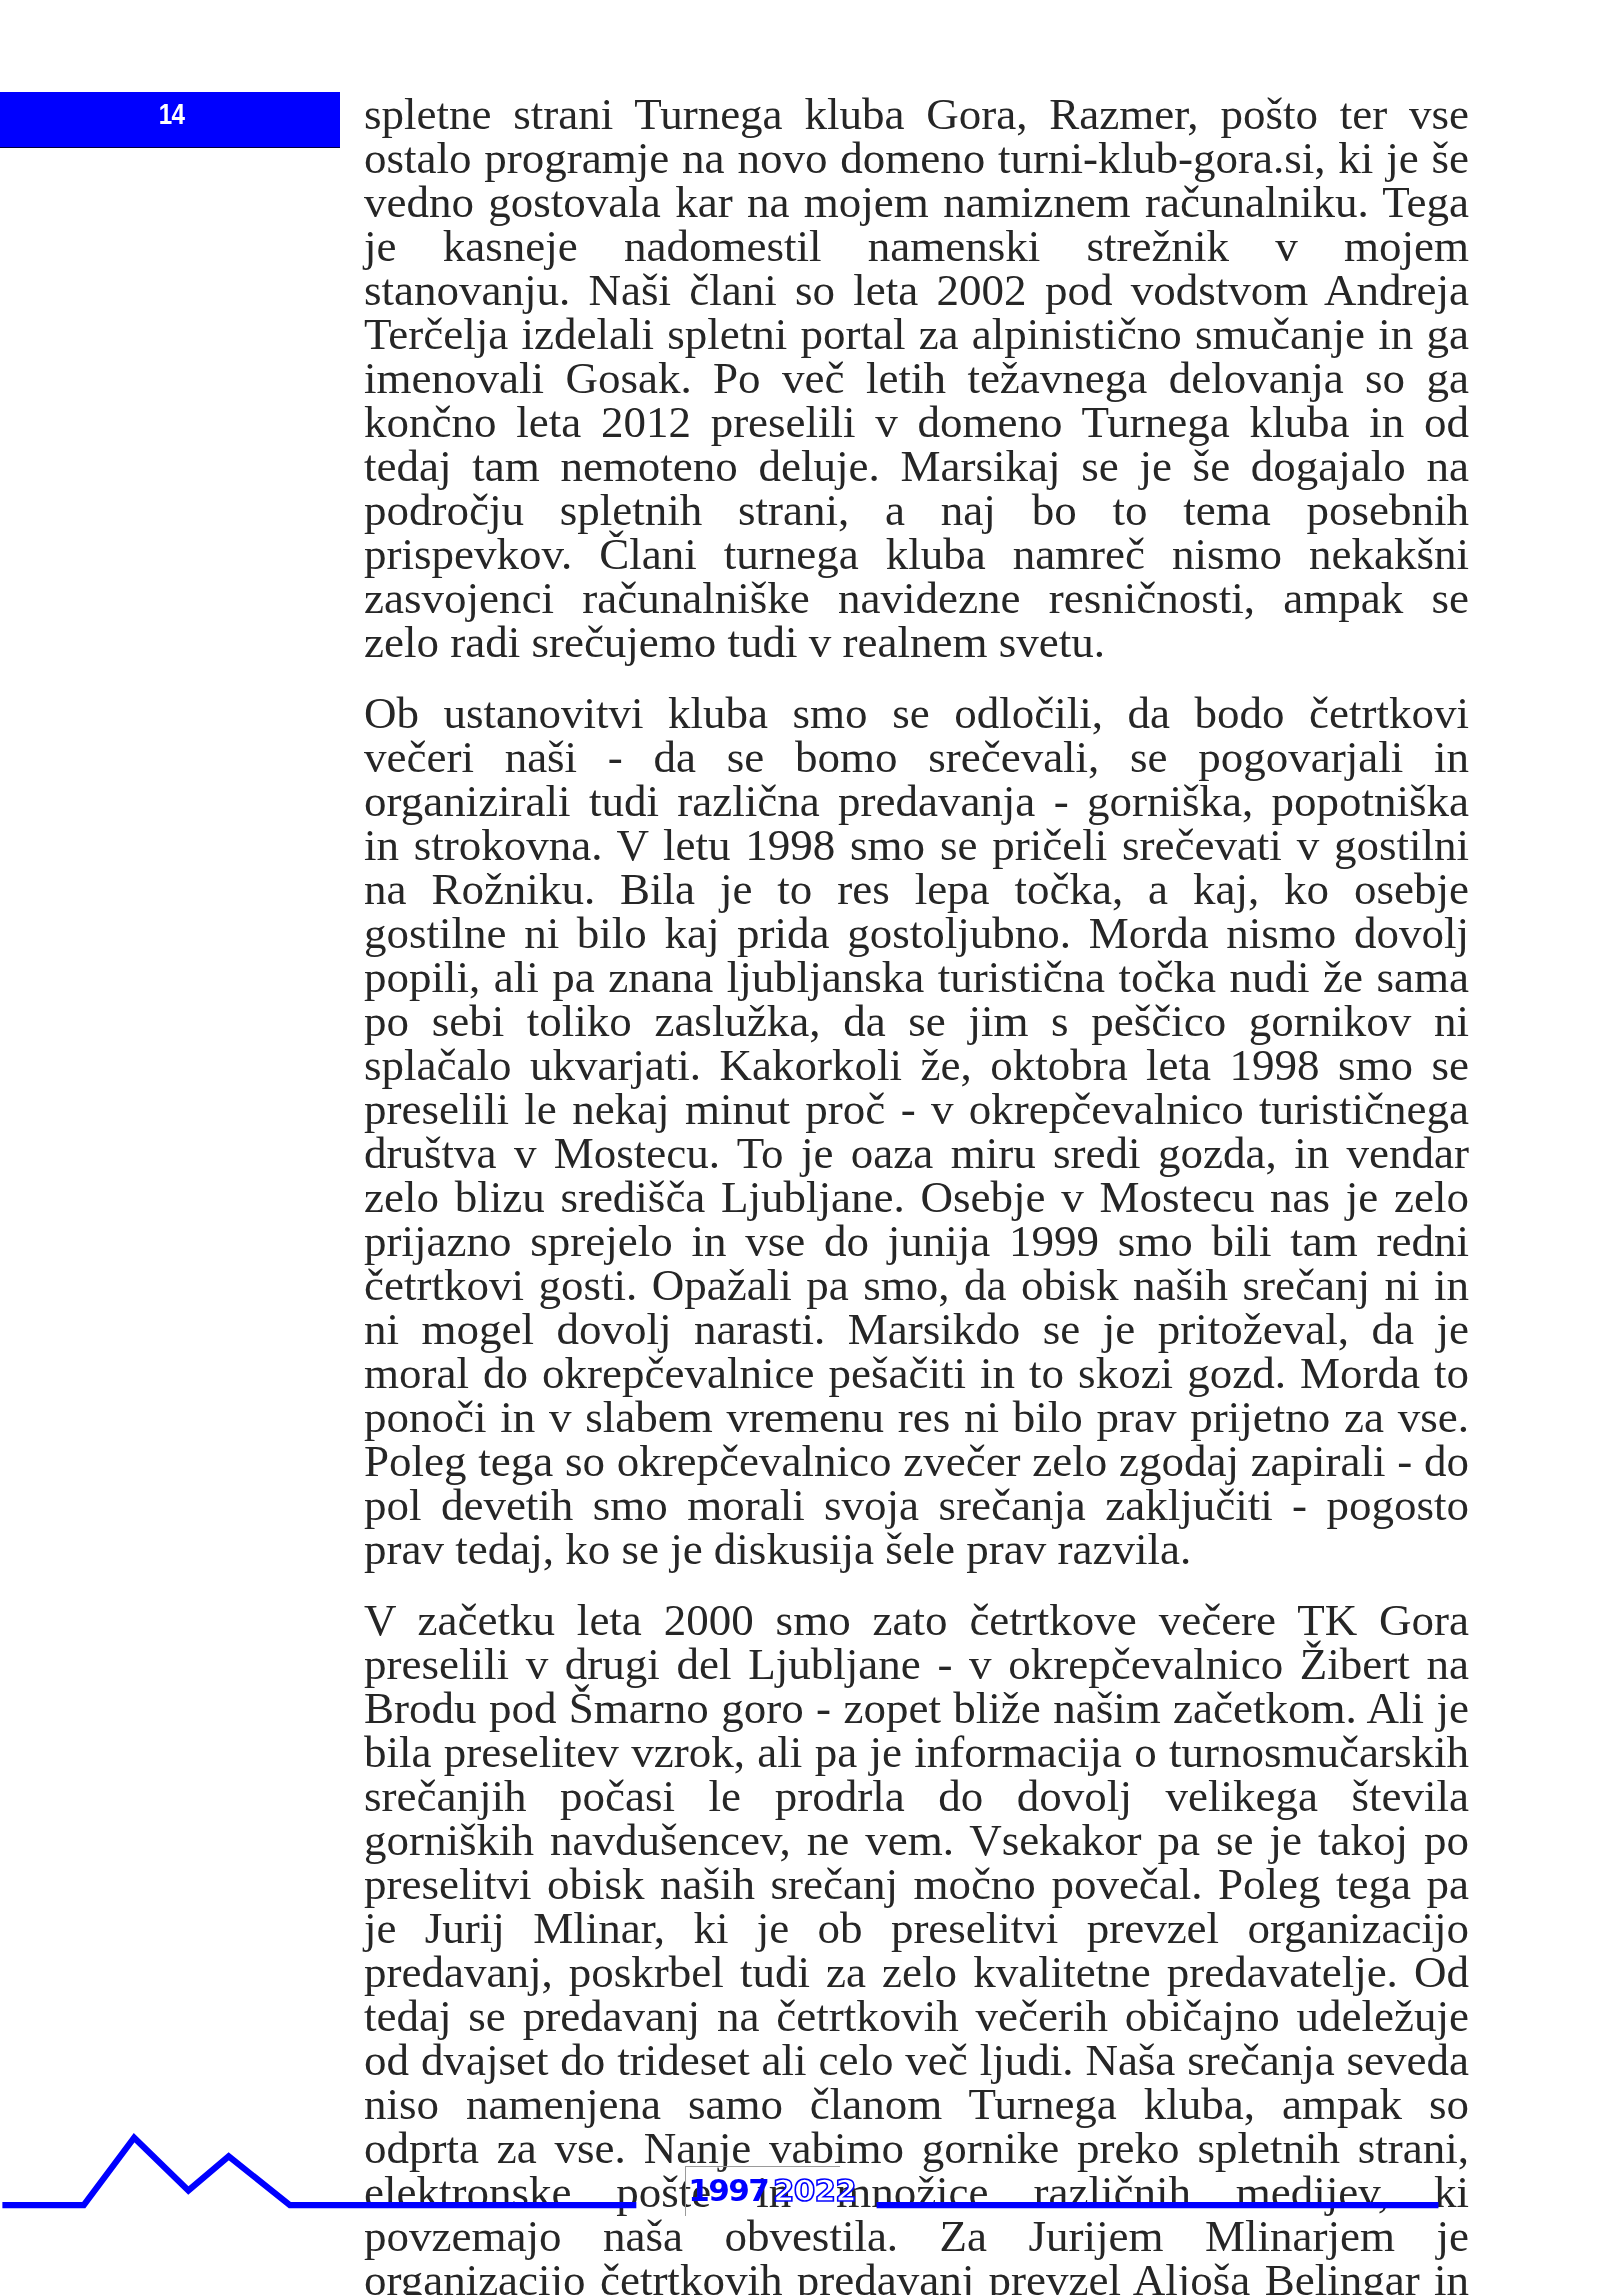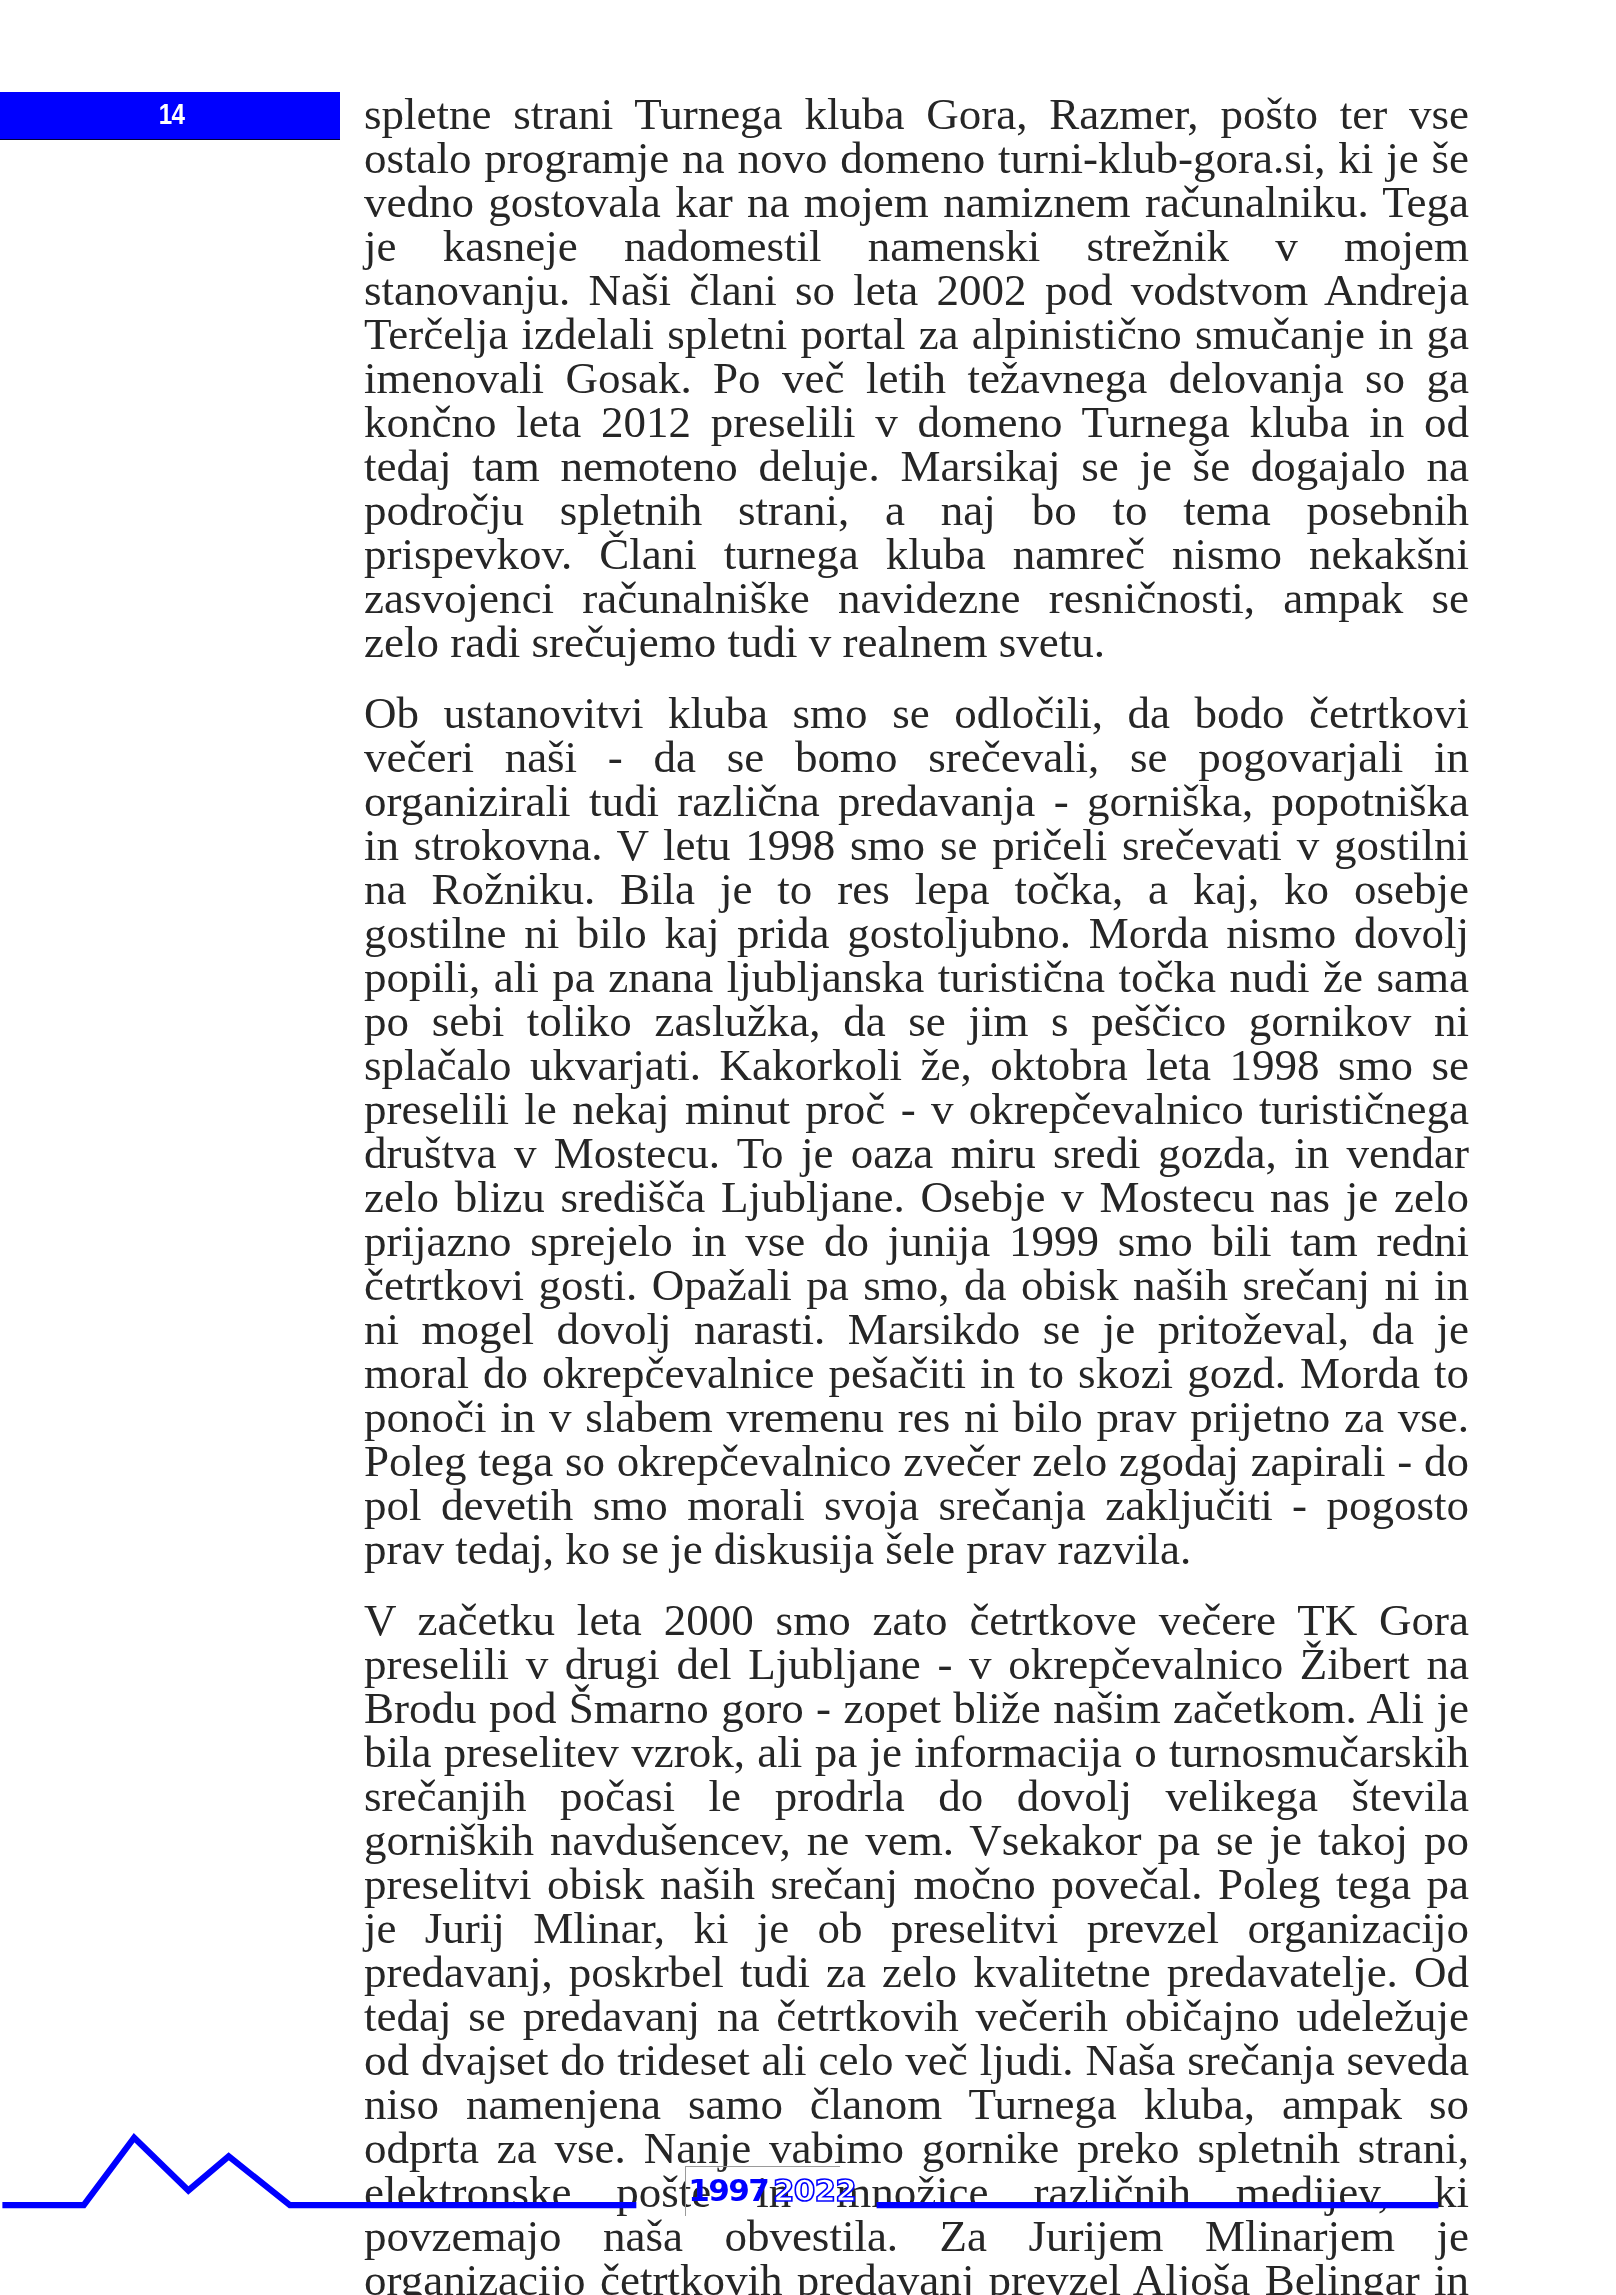--- a/index.html
+++ b/index.html
@@ -11,21 +11,21 @@
       width: 1616px;
       height: 2295px;
       position: relative;
       overflow: hidden;
     }
     .page-number-bar {
       position: absolute;
       left: 0;
       top: 92px;
       width: 340px;
-      height: 48px;
+      height: 56px;
       background: #0000ff;
       border-bottom: 1.6px solid #00003a;
       box-sizing: border-box;
     }
     .page-number {
       position: absolute;
       left: 148px;
       top: 1.6px;
       width: 47px;
       text-align: center;

